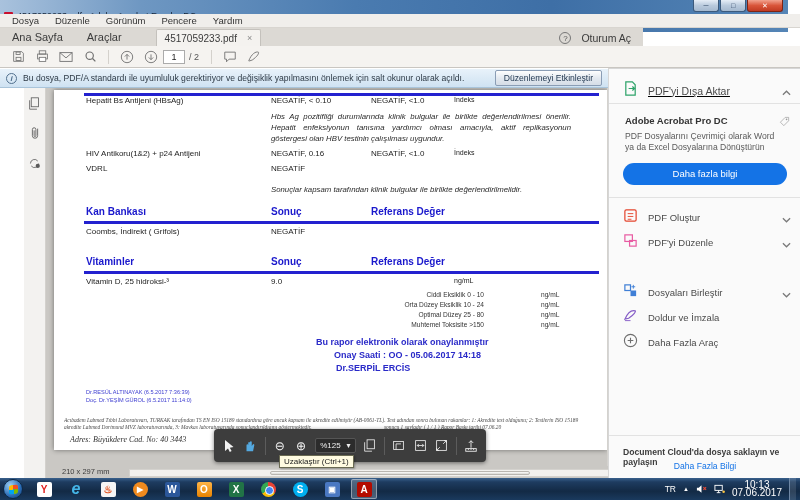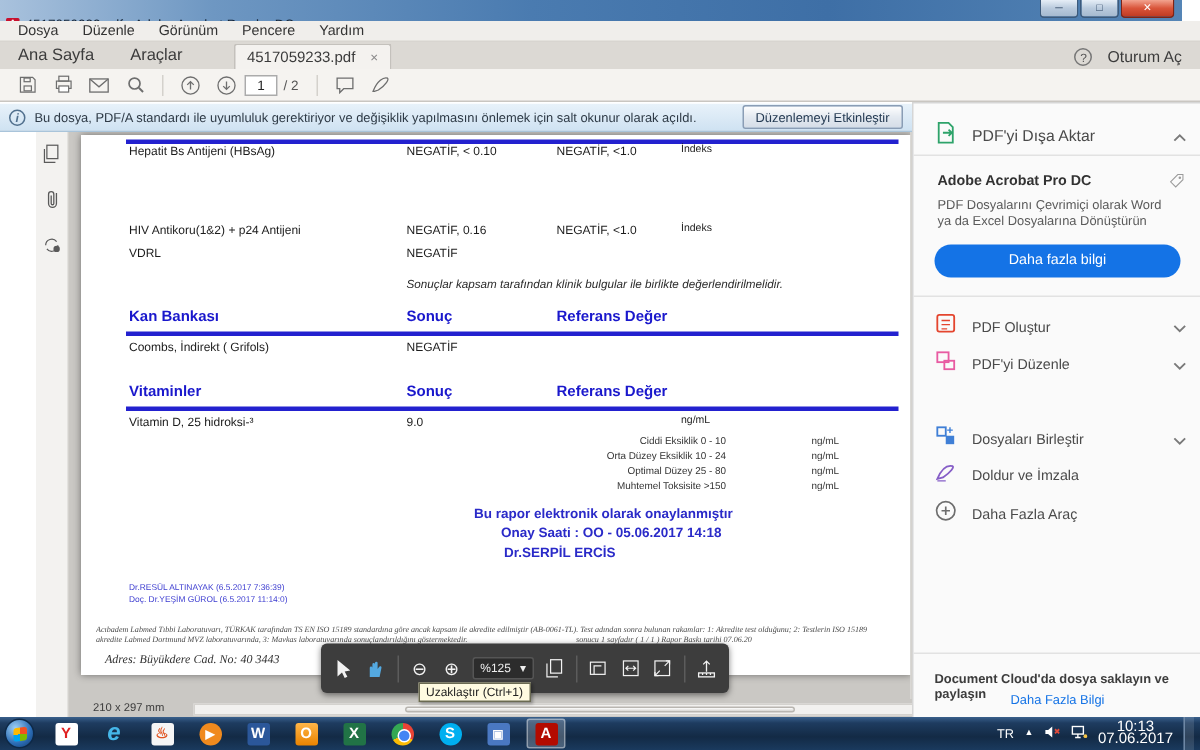--- a/index.html
+++ b/index.html
@@ -19,21 +19,21 @@
     background:linear-gradient(#e6eef7,#b9cadd 50%,#a5b9cf); color:#2c4360; font-size:7px; line-height:11px;
     text-align:center; margin-left:1px; }
   .win-btn.close { width:36px; background:linear-gradient(#f2a38f,#d9553a 50%,#c03a22); color:#fff; border-color:#7e2415; }
 
   
   .menubar { position:absolute; left:0; top:14px; width:800px; height:14px; background:#f0eeeb;
     border-bottom:1px solid #d8d5d0; display:flex; align-items:center; padding-left:4px; }
   .menu-item { font-size:9.5px; color:#333; padding:12px 8px; }
 
   
-  .tabbar { position:absolute; left:0; top:28px; width:800px; height:18px; background:#dcd9d4;
+  .tabbar { position:absolute; left:0; top:28px; width:643px; height:18px; background:#dcd9d4;
     display:flex; align-items:flex-end; }
   .nav-tab { font-size:11px; color:#3b3b3b; padding:2px 12px 3px; }
   .doc-tab { height:17px; background:#f4f2ef; border:1px solid #c4c1bc; border-bottom:none;
     border-radius:2px 2px 0 0; display:flex; align-items:center; padding:0 8px; margin-left:22px; }
   .doc-tab .lbl { font-size:10px; color:#3b3b3b; margin-right:10px; }
   .doc-tab .x { font-size:9px; color:#8a8a8a; }
   .tabbar-right { margin-left:auto; display:flex; align-items:center; padding:0 12px 2px; }
   .help-ico { width:12px; height:12px; border:1px solid #777; border-radius:50%; font-size:8px;
     color:#555; text-align:center; line-height:11px; margin-right:10px; }
   .signin { font-size:10.5px; color:#3b3b3b; }
@@ -269,20 +269,21 @@
     <div class="page">
       <div class="blue-line" style="top:3px;height:3px;"></div>
 
       <div class="abs prow" style="top:6px;left:0;width:100%;">
         <span class="abs c1">Hepatit Bs Antijeni (HBsAg)</span>
         <span class="abs c2">NEGATİF,  &lt; 0.10</span>
         <span class="abs c3">NEGATİF, &lt;1.0</span>
         <span class="abs c4">İndeks</span>
       </div>
 
+      <div class="pnote" style="top:21px;">Hbs Ag pozitifliği durumlarında klinik bulgular ile birlikte değerlendirilmesi önerilir. Hepatit enfeksiyonun tanısına yardımcı olması amacıyla, aktif replikasyonun göstergesi olan HBV testinin çalışılması uygundur.</div>
 
       <div class="abs prow" style="top:59px;left:0;width:100%;">
         <span class="abs c1">HIV Antikoru(1&amp;2) + p24 Antijeni</span>
         <span class="abs c2">NEGATİF,  0.16</span>
         <span class="abs c3">NEGATİF, &lt;1.0</span>
         <span class="abs c4">İndeks</span>
       </div>
 
       <div class="abs prow" style="top:74px;left:0;width:100%;">
         <span class="abs c1">VDRL</span>
@@ -400,21 +401,21 @@
             <path d="M8 2v8M5.5 4.5L8 2l2.5 2.5" fill="none" stroke="#f2f2f2"></path>
             <rect x="2" y="11" width="12" height="3" fill="none" stroke="#f2f2f2"></rect>
             <path d="M5 11v1.5M8 11v1.5M11 11v1.5" stroke="#f2f2f2"></path>
           </svg>
       </span>
     </div>
     <div class="tooltip">Uzaklaştır (Ctrl+1)</div>
   </div>
 
   <div class="right-panel">
-    <div class="rp-row" style="top:12px;">
+    <div class="rp-row" style="top:12px;text-decoration:underline;">
       <span>
         <svg width="15" height="15" viewBox="0 0 16 16">
             <path d="M3 1h7l3 3v11H3z" fill="none" stroke="#2ea36a" stroke-width="1.3"></path>
             <path d="M6 8h6M10 5.8L12.4 8 10 10.2" fill="none" stroke="#2ea36a" stroke-width="1.3"></path>
           </svg>
       </span>
       <span class="rp-label" style="font-size:10.5px;">PDF'yi Dışa Aktar</span>
       <span class="rp-chev">
         <svg width="9" height="6" viewBox="0 0 10 6">
             <path d="M1 5l4-4 4 4" fill="none" stroke="#7a7a7a" stroke-width="1.4"></path>

